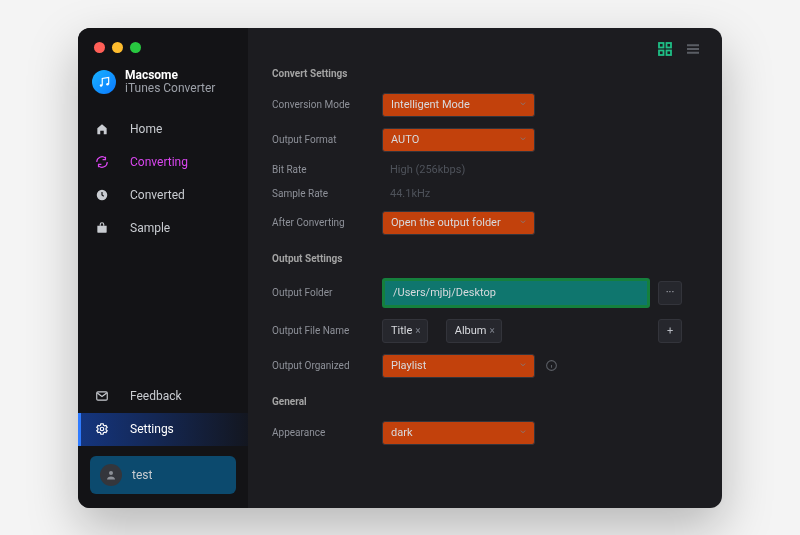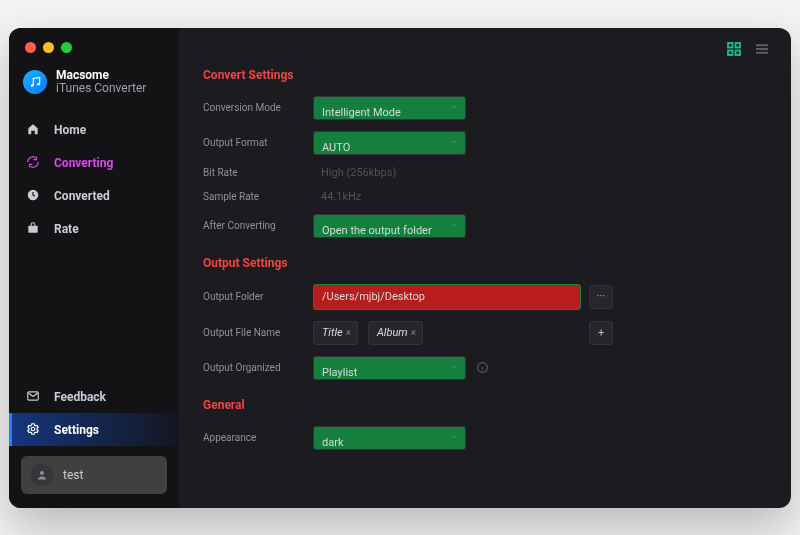--- a/index.html
+++ b/index.html
@@ -1,18 +1,18 @@
 <!DOCTYPE html>
 <html><head>
 <meta charset="utf-8">
 <style>
   * { margin: 0; padding: 0; box-sizing: border-box; font-family: -apple-system, BlinkMacSystemFont, "Segoe UI", Roboto, Helvetica, Arial, sans-serif; }
   body { background: #f4f4f4; display: flex; align-items: center; justify-content: center; height: 535px; width: 800px; }
   .window {
-    width: 782px; height: 480px;
+    width: 644px; height: 480px;
     background: #1c1c20;
     border-radius: 12px;
     box-shadow: 0 20px 50px rgba(0,0,0,0.25);
     display: flex;
     overflow: hidden;
     position: relative;
   }
   .sidebar {
     width: 170px;
     background: #131316;
@@ -26,88 +26,87 @@
   .dot.red { background: #ff5f57; }
   .dot.yellow { background: #febc2e; }
   .dot.green { background: #28c840; }
   .brand { display: flex; align-items: center; gap: 9px; padding: 0 14px 14px 14px; }
   .brand-logo { width: 24px; height: 24px; border-radius: 50%; background: linear-gradient(135deg,#19b3ff,#0a78ff); position: relative; display:flex;align-items:center;justify-content:center; }
   .brand-logo svg { width: 14px; height: 14px; }
   .brand-text .t1 { color: #fff; font-weight: 700; font-size: 12px; line-height: 1; }
   .brand-text .t2 { color: #9da1a9; font-size: 12px; line-height: 1.2; }
   .nav { display: flex; flex-direction: column; gap: 0; margin-top: 4px; }
   .nav-item {
-    display: flex; align-items: flex-end; gap: 14px;
+    display: flex; align-items: center; gap: 21px;
     padding: 9px 16px;
     color: #c9ccd1; font-size: 12px;
     cursor: pointer;
     position: relative;
-    font-weight: bold;
   }
   .nav-item.dim { color: #d946ef; }
   .nav-item.active {
     background: linear-gradient(90deg, rgba(22,82,214,0.55), rgba(22,82,214,0.05));
     color: #fff;
   }
   .nav-item.active::before {
     content: ""; position: absolute; left: 0; top: 0; bottom: 0; width: 3px; background: #2f7bff;
   }
   .nav-icon { width: 15px; height: 15px; display: inline-flex; align-items:center; justify-content:center; color: inherit; flex-shrink:0; }
   .nav-icon svg { width: 14px; height: 14px; }
   .sidebar-spacer { flex: 1; }
   .user-pill {
     margin: 10px 12px 0 12px;
-    background: #404040;
+    background: #0c4a6e;
     border-radius: 6px;
     padding: 8px 10px;
     display: flex; align-items: center; gap: 10px;
     color: #c9ccd1; font-size: 12px;
   }
   .avatar { width: 22px; height: 22px; border-radius: 50%; background: #34363c; display:flex;align-items:center;justify-content:center; }
   .avatar svg { width: 12px; height: 12px; fill:#8c9097; }
 
   .main {
     flex: 1;
     padding: 14px 24px 0 24px;
     color: #b9bcc3;
     font-size: 11.5px;
     overflow-y: auto;
     scrollbar-width: thin;
     position: relative;
   }
   .top-actions { position: absolute; top: 12px; right: 20px; display:flex; gap:10px; align-items:center; }
   .top-icon { width:18px; height:18px; display:flex;align-items:center;justify-content:center; color:#5a5d64; cursor:pointer; }
   .top-icon.accent { color:#1fbf86; }
-  .section-title { color: #ef4444; font-size: 12px; font-weight: 700; margin: 18px 0 14px 0; }
+  .section-title { color: #a3a3a3; font-size: 10px; font-weight: 700; margin: 18px 0 14px 0; }
   .section-title.first { margin-top: 26px; }
   .row { display: flex; align-items: center; margin-bottom: 11px; }
   .label { width: 110px; color: #8e9199; font-size: 10px; flex-shrink:0; }
   .select {
-    height: 24px; background: #15803d; border: 1px solid #33343b;
+    height: 24px; background: #c2410c; border: 1px solid #33343b;
     border-radius: 3px; color: #d8dade; font-size: 11px;
-    display: flex; align-items: flex-end; padding: 0 22px 0 8px;
+    display: flex; align-items: center; padding: 0 22px 0 8px;
     position: relative; cursor: pointer;
     min-width: 150px;
   }
   .select .chev { position: absolute; right: 6px; top: 50%; transform: translateY(-50%); color:#7c808a; }
   .select .chev svg { width: 10px; height: 10px; }
   .select.w150 { width: 153px; }
   .value.dim { color: #4e525a; font-size: 11px; padding-left: 8px; }
   .input-text {
-    height: 24px; background: #b91c1c; border: 1px solid #15803d;
+    height: 24px; background: #0f766e; border: 3px solid #15803d;
     border-radius: 3px; color: #d8dade; font-size: 11px;
     display: flex; align-items: center; padding: 12px 8px;
     width: 268px;
   }
   .btn-sq {
     width: 24px; height: 24px; background:#26272d; border:1px solid #33343b;
     border-radius:3px; margin-left:8px; display:flex;align-items:center;justify-content:center;
     color:#b9bcc3; cursor:pointer; font-size:11px;
   }
-  .tags { display:flex; gap:10px; width: 268px; font-style: italic; }
+  .tags { display:flex; gap:18px; width: 268px; }
   .tag {
     height: 24px; background:#26272d; border:1px solid #33343b; border-radius:3px;
     padding: 0 6px 0 8px; font-size:11px; color:#d8dade; display:flex;align-items:center; gap:3px;
   }
   .tag .x { color:#7c808a; font-size:10px; cursor:pointer; }
   .tags-spacer { flex:1; }
   .info-icon { margin-left:10px; color:#5a5d64; display:flex;align-items:center; }
   .info-icon svg { width:13px; height:13px; }
 
   
@@ -165,21 +164,21 @@
         </span>
         <span>Converted</span>
       </div>
       <div class="nav-item">
         <span class="nav-icon">
           <svg viewBox="0 0 24 24" fill="currentColor">
               <path d="M4 8h16v11a1 1 0 0 1-1 1H5a1 1 0 0 1-1-1V8Z"></path>
               <path d="M9 8V6a3 3 0 0 1 6 0v2" fill="none" stroke="currentColor" stroke-width="2"></path>
             </svg>
         </span>
-        <span>Rate</span>
+        <span>Sample</span>
       </div>
     </nav>
 
     <div class="sidebar-spacer"></div>
 
     <nav class="nav">
       <div class="nav-item">
         <span class="nav-icon">
           <svg viewBox="0 0 24 24" fill="none" stroke="currentColor" stroke-width="2">
               <rect x="3" y="5" width="18" height="14" rx="2"></rect>

